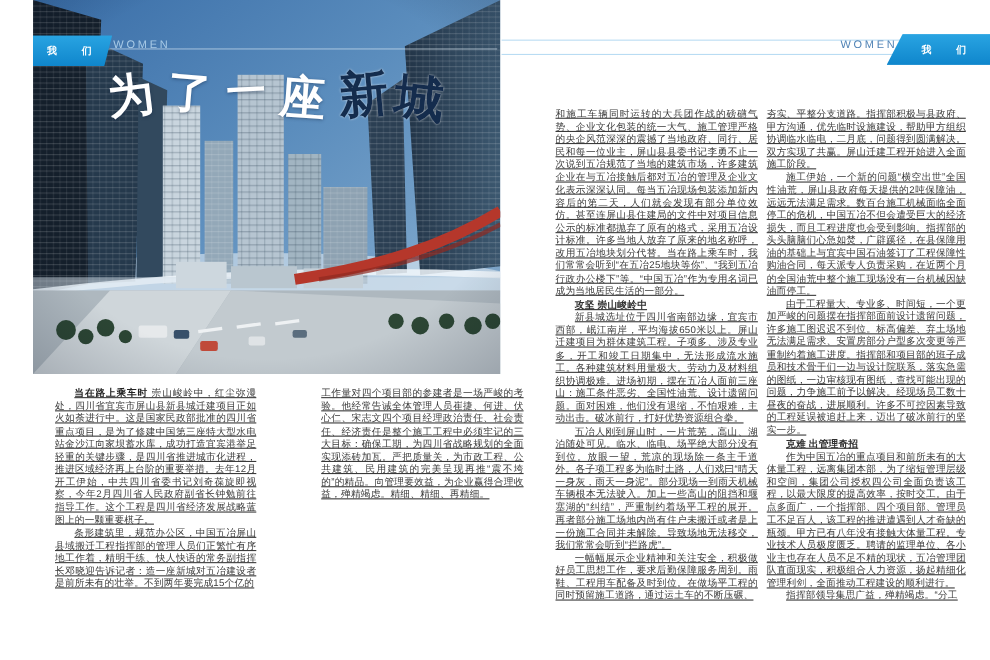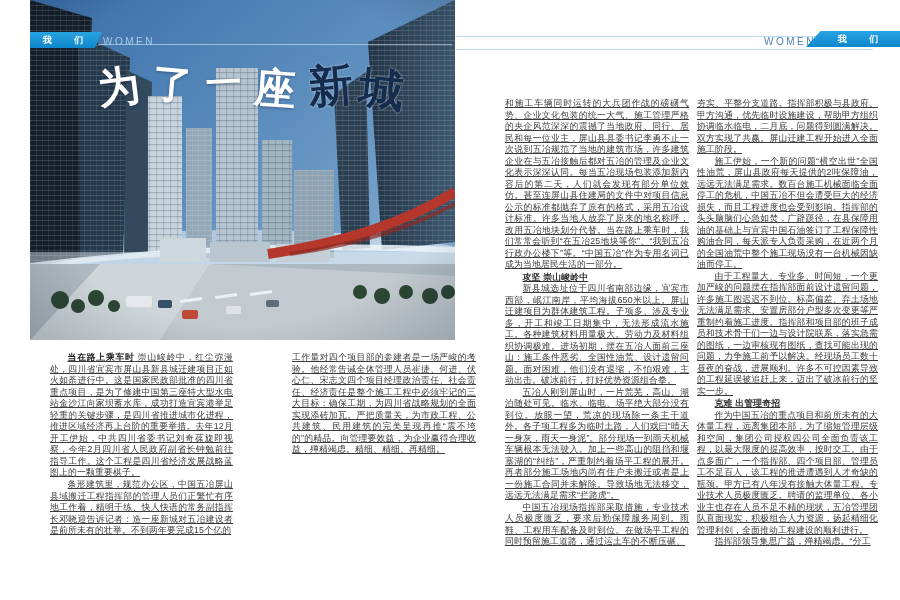--- a/index.html
+++ b/index.html
@@ -5,21 +5,21 @@
   html,body{margin:0;padding:0;background:#ffffff;}
   body{width:900px;height:600px;position:relative;overflow:hidden;
        font-family:"Liberation Sans","DejaVu Sans",sans-serif;}
   .spread{position:absolute;inset:0;background:#fff;}
 
   
   .photo{position:absolute;left:30px;top:0;width:425px;height:340px;overflow:hidden;}
   .photo svg{display:block;width:100%;height:100%;}
 
   
-  .tab{position:absolute;height:16px;background:linear-gradient(180deg,#29a4e2,#0f86cc);
+  .tab{position:absolute;height:28px;background:linear-gradient(180deg,#29a4e2,#0f86cc);
        color:#fff;font-weight:bold;font-size:9px;letter-spacing:10px;
        display:flex;align-items:center;justify-content:center;}
   .tab-left{left:30px;top:32px;width:68px;clip-path:polygon(0 0,100% 0,90% 100%,0 100%);padding-left:4px;}
   .tab-right{left:806px;top:31px;width:94px;clip-path:polygon(14% 0,100% 0,100% 100%,0 100%);padding-left:10px;}
   .women{position:absolute;font-family:Liberation Sans, sans-serif;
          font-size:10px;letter-spacing:2.5px;}
   .women-left{left:103px;top:36px;color:#a9cbe7;}
   .women-right{left:764px;top:36px;color:#4f82b5;}
   .rule{position:absolute;height:1px;background:#b9dcf3;}
   .rule-photo{left:98px;top:44px;width:354px;background:rgba(225,240,250,.55);}
@@ -166,22 +166,22 @@
     <p>条形建筑里，规范办公区，中国五冶屏山县域搬迁工程指挥部的管理人员们正繁忙有序地工作着，精明干练、快人快语的常务副指挥长邓晓迎告诉记者：造一座新城对五冶建设者是前所未有的壮举。不到两年要完成15个亿的</p>
   </div>
   <div class="col lp-c2">
     <p class="noindent">工作量对四个项目部的参建者是一场严峻的考验。他经常告诫全体管理人员崔捷、何进、伏心仁、宋志文四个项目经理政治责任、社会责任、经济责任是整个施工工程中必须牢记的三大目标：确保工期，为四川省战略规划的全面实现添砖加瓦。严把质量关，为市政工程、公共建筑、民用建筑的完美呈现再推“震不垮的”的精品。向管理要效益，为企业赢得合理收益，殚精竭虑。精细、精细、再精细。</p>
   </div>
 
   <div class="col rp-c1">
     <p class="noindent">和施工车辆同时运转的大兵团作战的磅礴气势、企业文化包装的统一大气、施工管理严格的央企风范深深的震撼了当地政府、同行、居民和每一位业主，屏山县县委书记李勇不止一次说到五冶规范了当地的建筑市场，许多建筑企业在与五冶接触后都对五冶的管理及企业文化表示深深认同。每当五冶现场包装添加新内容后的第二天，人们就会发现有部分单位效仿。甚至连屏山县住建局的文件中对项目信息公示的标准都抛弃了原有的格式，采用五冶设计标准。许多当地人放弃了原来的地名称呼，改用五冶地块划分代替。当在路上乘车时，我们常常会听到“在五冶25地块等你”、“我到五冶行政办公楼下”等。“中国五冶”作为专用名词已成为当地居民生活的一部分。</p>
     <p class="head">攻坚 崇山峻岭中</p>
     <p>新县城选址位于四川省南部边缘，宜宾市西部，岷江南岸，平均海拔650米以上。屏山迁建项目为群体建筑工程。子项多、涉及专业多，开工和竣工日期集中，无法形成流水施工。各种建筑材料用量极大。劳动力及材料组织协调极难。进场初期，摆在五冶人面前三座山：施工条件恶劣、全国性油荒、设计遗留问题。面对困难，他们没有退缩，不怕艰难，主动出击。破冰前行，打好优势资源组合拳。</p>
-    <p>五冶人刚到屏山时，一片荒芜，高山、湖泊随处可见。临水、临电、场平绝大部分没有到位。放眼一望，荒凉的现场除一条主干道外。各子项工程多为临时土路，人们戏曰“晴天一身灰，雨天一身泥”。部分现场一到雨天机械车辆根本无法驶入。加上一些高山的阻挡和堰塞湖的“纠结”，严重制约着场平工程的展开。再者部分施工场地内尚有住户未搬迁或者是上一份施工合同并未解除。导致场地无法移交，远远无法满足需求“拦路虎”。</p>
-    <p>中国五冶现场指挥部采取措施，专业技术人员极度匮乏，要求后勤保障服务周到。雨鞋、工程用车配备及时到位。在做场平工程的同时预留施工道路，通过运土车的不断压碾、</p>
+    <p>五冶人刚到屏山时，一片荒芜，高山、湖泊随处可见。临水、临电、场平绝大部分没有到位。放眼一望，荒凉的现场除一条主干道外。各子项工程多为临时土路，人们戏曰“晴天一身灰，雨天一身泥”。部分现场一到雨天机械车辆根本无法驶入。加上一些高山的阻挡和堰塞湖的“纠结”，严重制约着场平工程的展开。再者部分施工场地内尚有住户未搬迁或者是上一份施工合同并未解除。导致场地无法移交，我们常常会听到“拦路虎”。</p>
+    <p>一幅幅展示企业精神和关注安全，积极做好员工思想工作，要求后勤保障服务周到。雨鞋、工程用车配备及时到位。在做场平工程的同时预留施工道路，通过运土车的不断压碾、</p>
   </div>
   <div class="col rp-c2">
     <p class="noindent">夯实、平整分支道路。指挥部积极与县政府、甲方沟通，优先临时设施建设，帮助甲方组织协调临水临电，二月底，问题得到圆满解决。双方实现了共赢。屏山迁建工程开始进入全面施工阶段。</p>
     <p>施工伊始，一个新的问题“横空出世”全国性油荒，屏山县政府每天提供的2吨保障油，远远无法满足需求。数百台施工机械面临全面停工的危机，中国五冶不但会遭受巨大的经济损失，而且工程进度也会受到影响。指挥部的头头脑脑们心急如焚，广辟蹊径，在县保障用油的基础上与宜宾中国石油签订了工程保障性购油合同，每天派专人负责采购，在近两个月的全国油荒中整个施工现场没有一台机械因缺油而停工。</p>
     <p>由于工程量大、专业多、时间短，一个更加严峻的问题摆在指挥部面前设计遗留问题，许多施工图迟迟不到位。标高偏差、弃土场地无法满足需求、安置房部分户型多次变更等严重制约着施工进度。指挥部和项目部的班子成员和技术骨干们一边与设计院联系，落实急需的图纸，一边审核现有图纸，查找可能出现的问题，力争施工前予以解决。经现场员工数十昼夜的奋战，进展顺利。许多不可控因素导致的工程延误被追赶上来，迈出了破冰前行的坚实一步。</p>
     <p class="head">克难 出管理奇招</p>
     <p>作为中国五冶的重点项目和前所未有的大体量工程，远离集团本部，为了缩短管理层级和空间，集团公司授权四公司全面负责该工程，以最大限度的提高效率，按时交工。由于点多面广，一个指挥部、四个项目部、管理员工不足百人，该工程的推进遭遇到人才奇缺的瓶颈。甲方已有八年没有接触大体量工程。专业技术人员极度匮乏。聘请的监理单位、各小业主也存在人员不足不精的现状，五冶管理团队直面现实，积极组合人力资源，扬起精细化管理利剑，全面推动工程建设的顺利进行。</p>
     <p>指挥部领导集思广益，殚精竭虑。“分工</p>
   </div>
 

